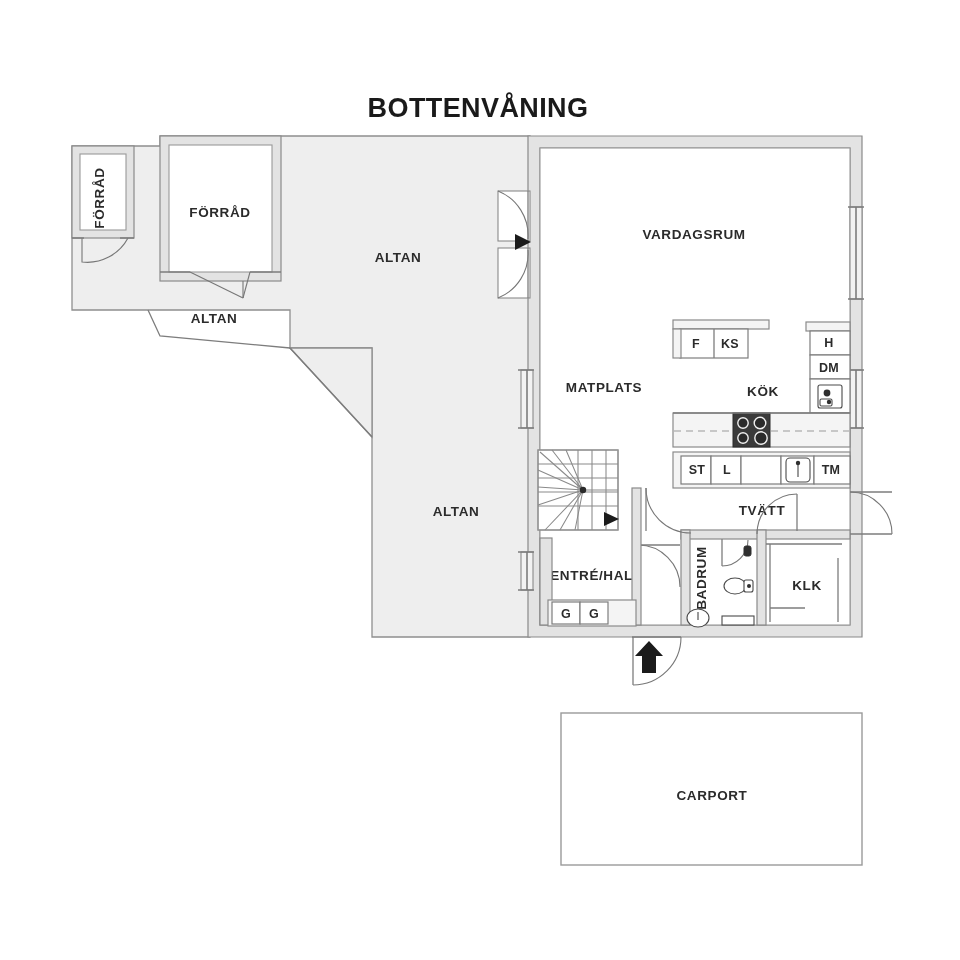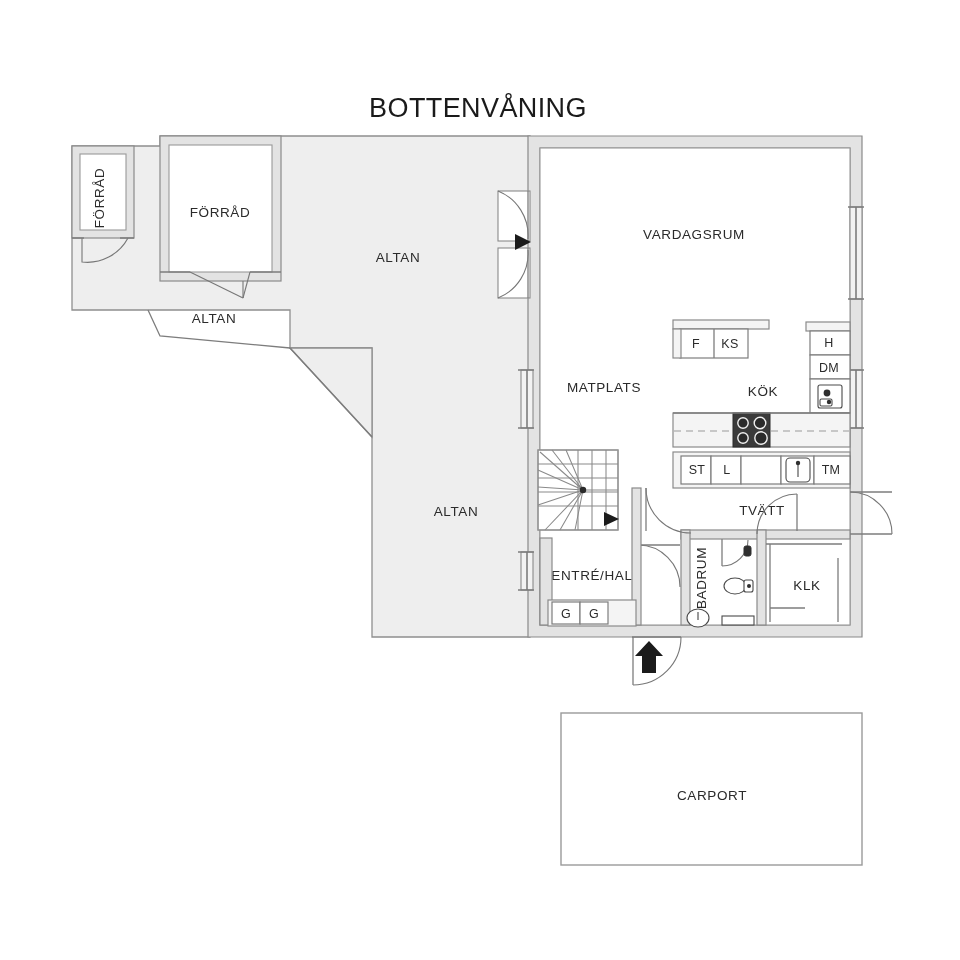--- a/index.html
+++ b/index.html
@@ -12,20 +12,21 @@
     height: 960px;
     font-family: "Liberation Sans", sans-serif;
     position: relative;
     overflow: hidden;
   }
   #plan-root {
     position: absolute;
     left: 0; top: 0;
     width: 960px;
     height: 704px;
+    font-weight: bold;
   }
   svg.floorplan {
     display: block;
     width: 960px;
     height: 960px;
   }
   .ttl {
     font-family: "Liberation Sans", sans-serif;
     font-size: 27px;
     fill: #1a1a1a;

